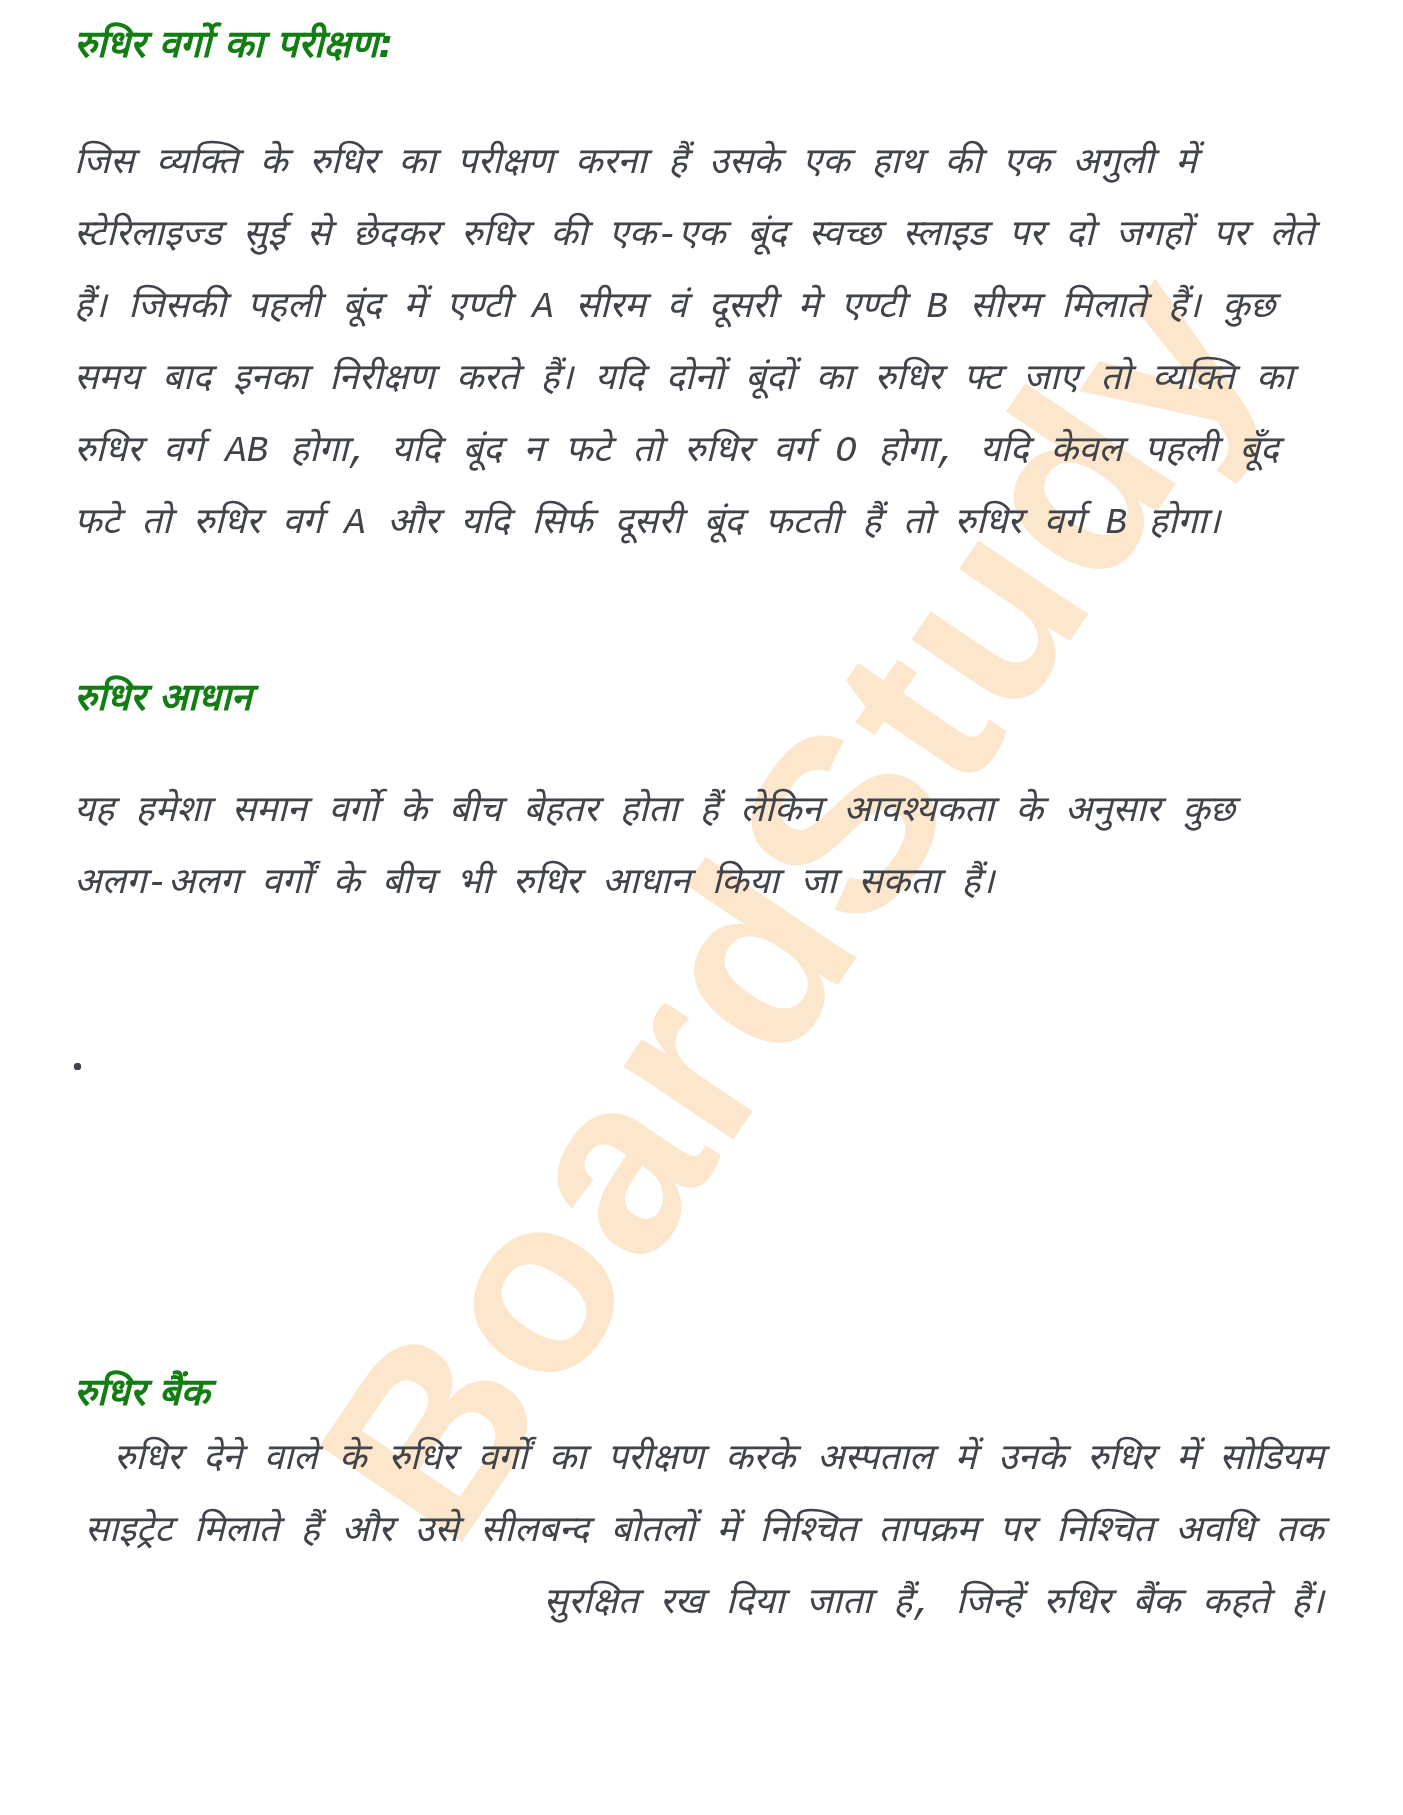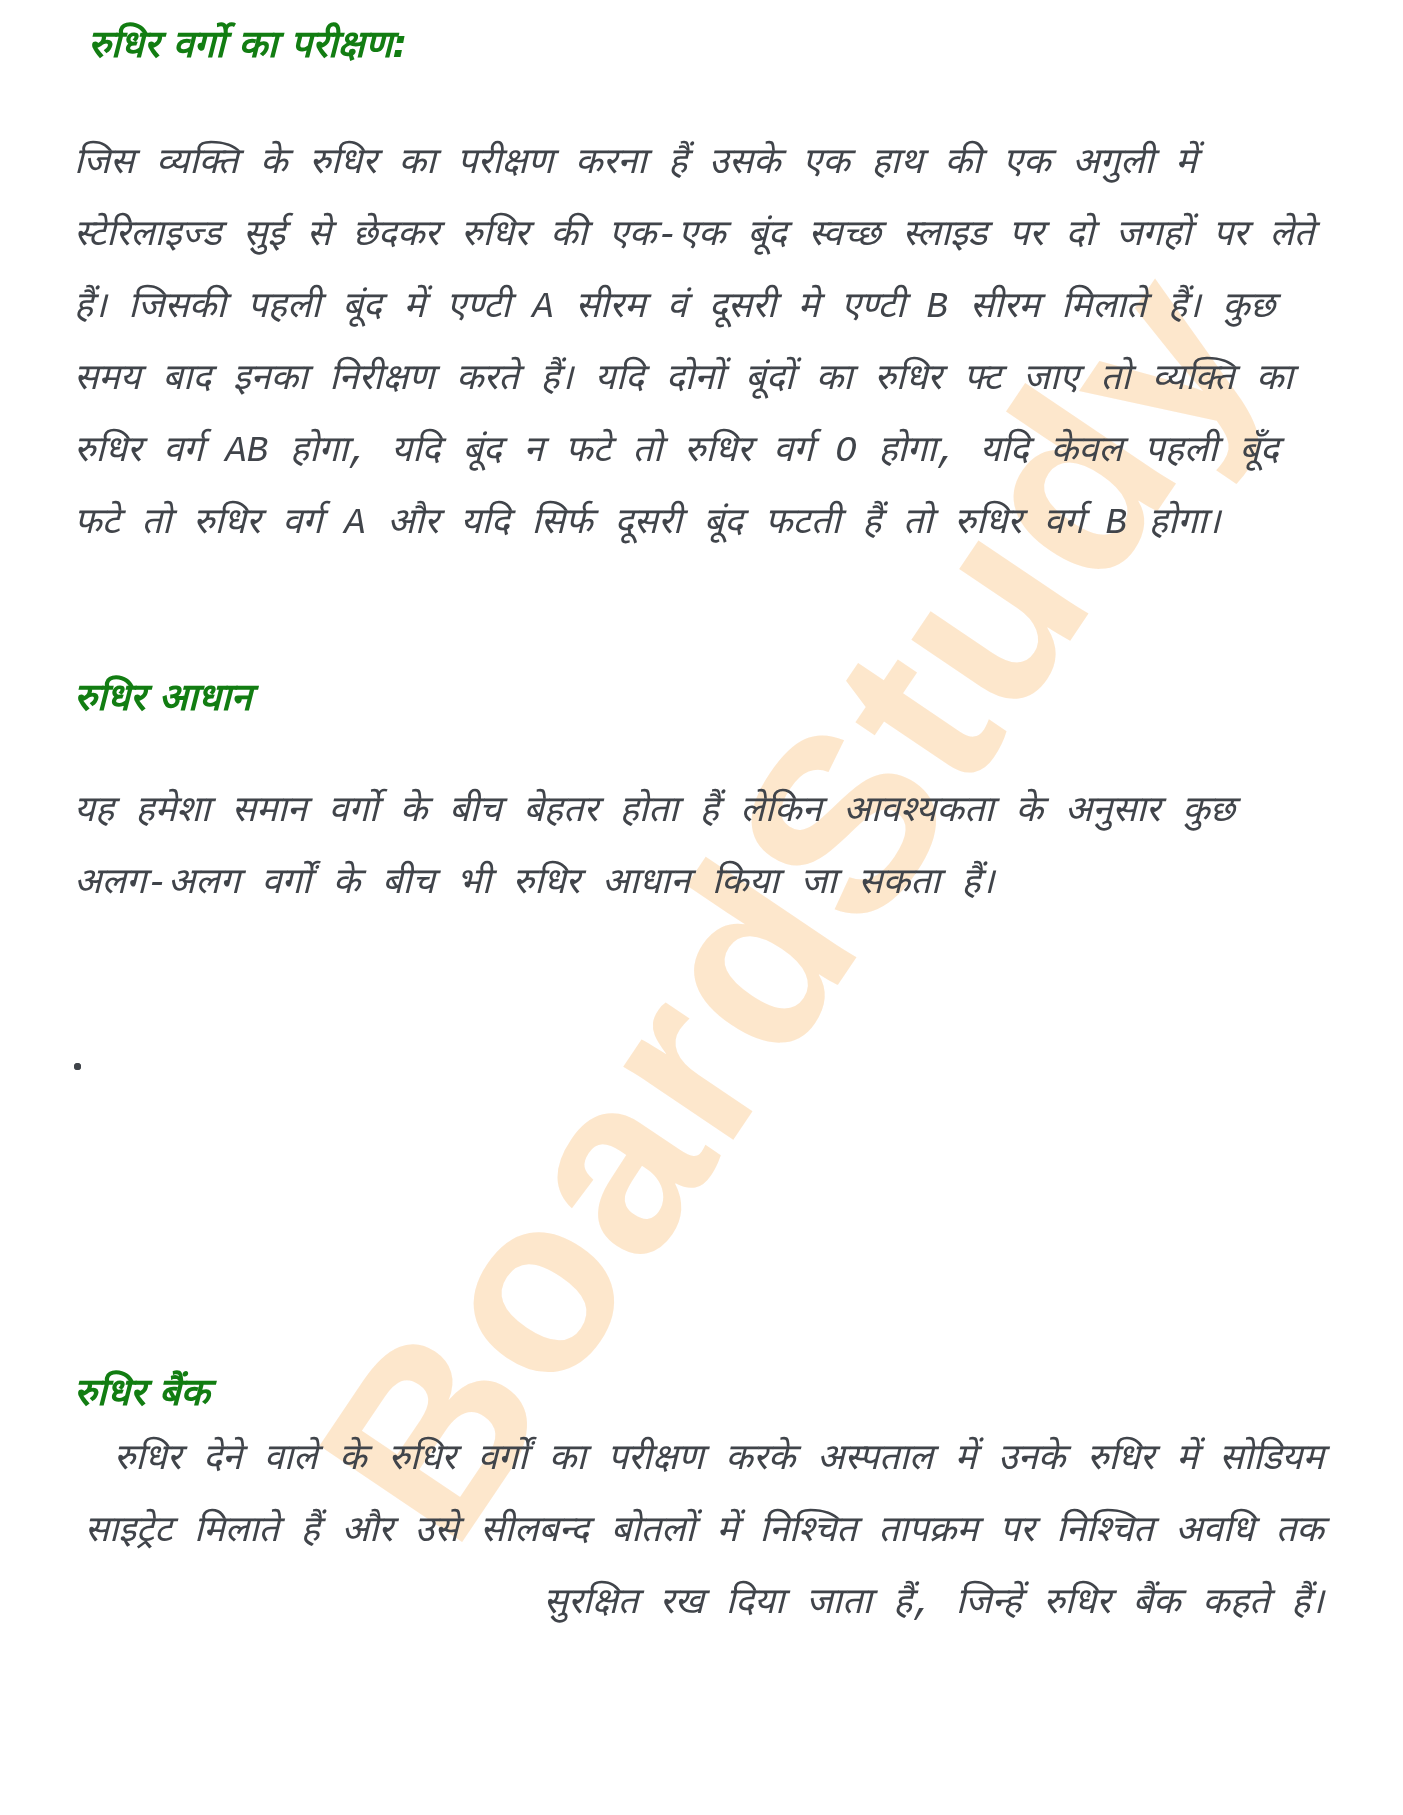--- a/index.html
+++ b/index.html
@@ -45,21 +45,21 @@
       line-height: 1.2;
     }
     .para {
       color: #40444a;
       font-style: italic;
       font-size: 36px;
       line-height: 72px;
       margin: 0;
       font-family: Liberation Mono, monospace;
     }
-    .h1 { position: absolute; top: 22px; left: 88px; }
+    .h1 { position: absolute; top: 22px; left: 74px; }
     .p1 { position: absolute; top: 128px; left: 74px; width: 1250px; }
     .h2 { position: absolute; top: 675px; left: 74px; text-align: center; }
     .p2 { position: absolute; top: 776px; left: 74px; width: 1250px; }
     .list { position: absolute; top: 1030px; left: 74px; width: 1260px; margin: 0; padding: 0; list-style: none; }
     .list li {
       position: relative;
       padding-left: 34px;
       color: #40444a;
       font-style: italic;
       font-size: 36px;

